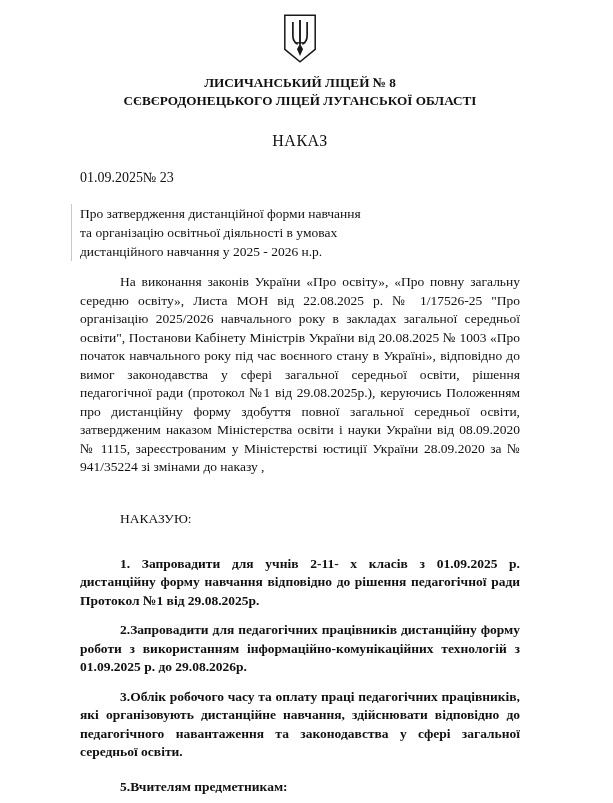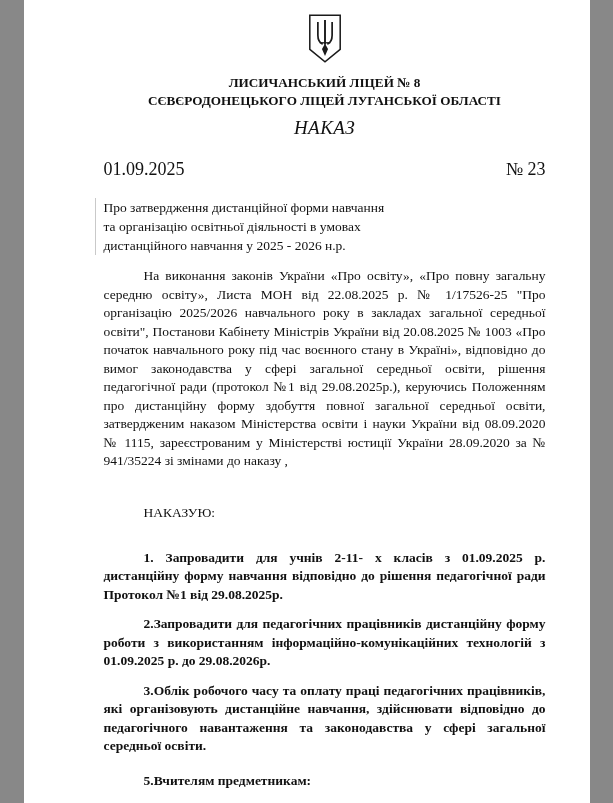--- a/index.html
+++ b/index.html
@@ -1,49 +1,47 @@
 <!DOCTYPE html>
 <html><head>
 <meta charset="utf-8">
 <style>
   * { margin: 0; padding: 0; box-sizing: border-box; }
   html, body { background: #888; }
   .page {
-    width: 566px;
+    width: 613px;
     height: 803px;
     margin: 0 auto;
     background: #ffffff;
     color: #111;
     font-family: "Liberation Serif", "DejaVu Serif", serif;
     font-size: 13.5px;
-    padding: 13px 44px 10px 80px;
+    padding: 13px 93px 10px 80px;
     position: relative;
     overflow: hidden;
   }
   .emblem-wrap { text-align: center; height: 54px; }
   .emblem-wrap svg { display: inline-block; }
   .org-block {
     text-align: center;
     font-weight: bold;
     font-size: 13.2px;
     line-height: 18px;
     margin-top: 7px;
   }
   .doc-type {
     text-align: center;
-    font-size: 19px;
+    font-size: 16px;
     letter-spacing: 0.5px;
-    margin-top: 7px;
-    font-style: italic;
+    margin-top: 22px;
   }
   .meta-row {
     display: flex;
-    justify-content: space-between;
     margin-top: 20px;
-    font-size: 18px;
+    font-size: 14px;
   }
   .subject-block {
     margin-top: 18px;
     line-height: 19px;
     border-left: 1px solid #c9c9c9;
     margin-left: -9px;
     padding-left: 8px;
     width: 330px;
   }
   .preamble {

